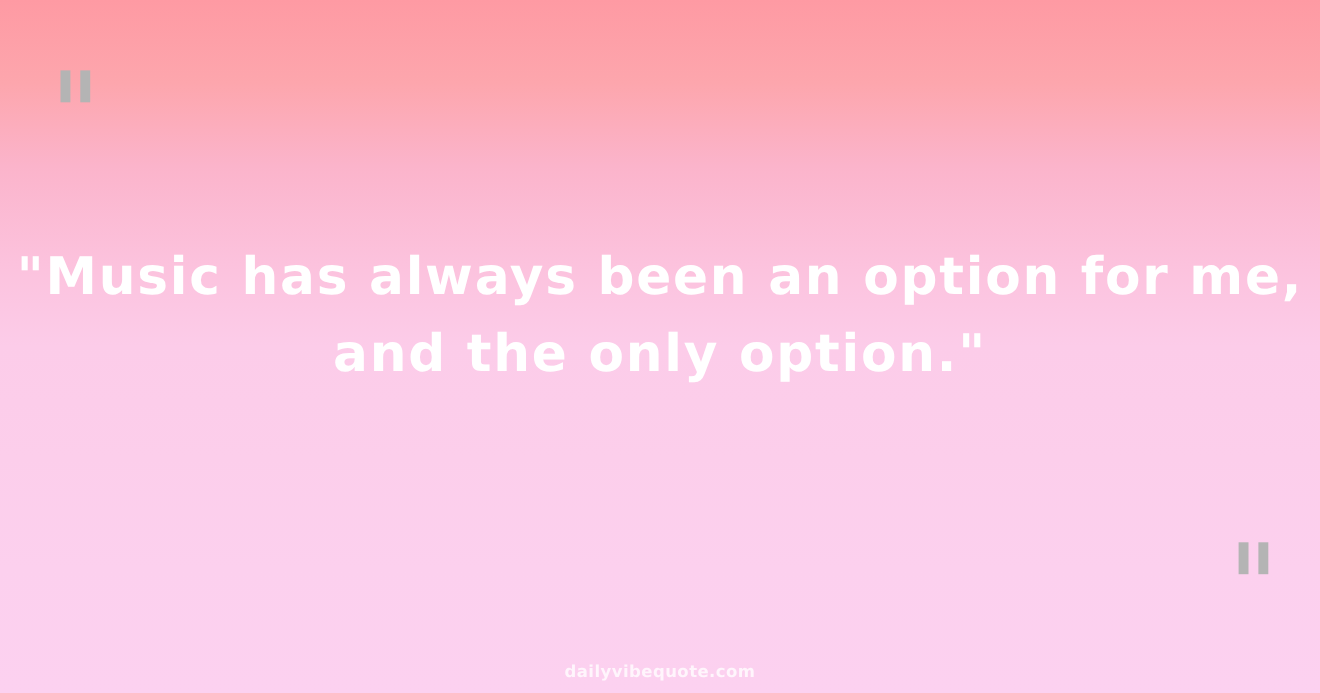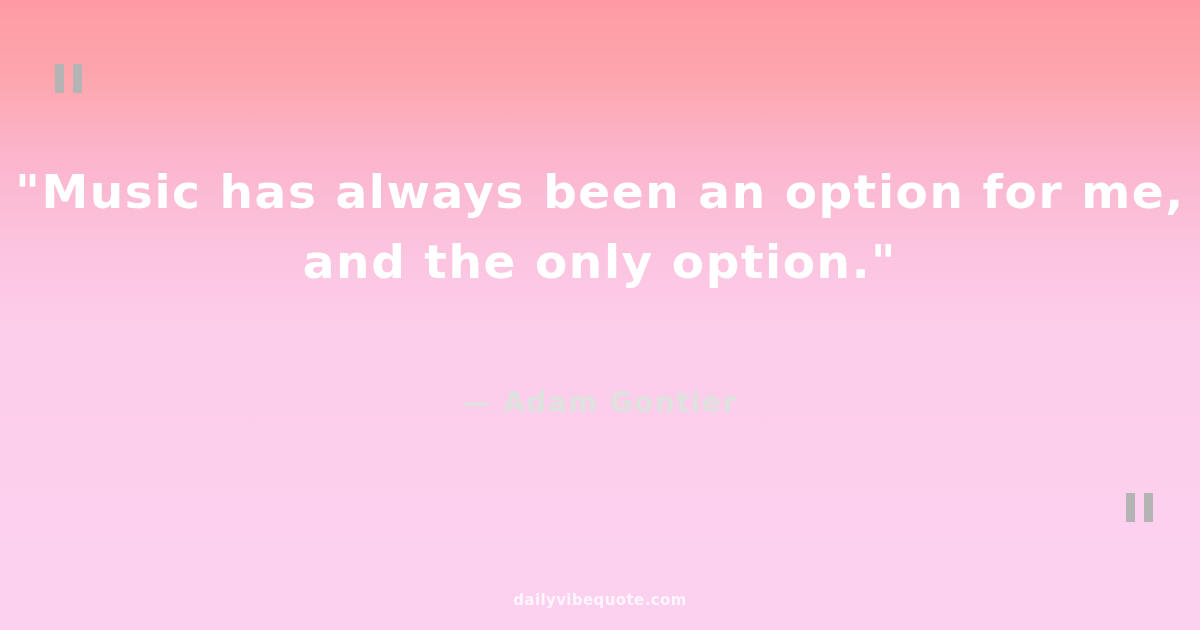--- a/index.html
+++ b/index.html
@@ -94,21 +94,21 @@
     font-size: 28px;
     font-weight: bold;
     letter-spacing: 1.4px;
     line-height: 1;
   }
 
   
   .site-credit {
     position: absolute;
     left: 0;
-    bottom: 22px;
+    bottom: 12px;
     width: 1200px;
     text-align: center;
     color: rgba(255, 255, 255, 0.78);
     font-size: 15px;
     font-weight: bold;
     letter-spacing: 0.4px;
     line-height: 1;
   }
 </style>
 </head>
@@ -117,21 +117,20 @@
 <div class="quote-card">
 
   <span class="quote-mark top-left">
     <span class="bar"></span>
     <span class="bar"></span>
   </span>
 
   <div class="content">
     <p class="quote-text">"Music has always been an option for me,
 and the only option."</p>
-    <p class="attribution">— Adam Gontier</p>
   </div>
 
   <span class="quote-mark bottom-right">
     <span class="bar"></span>
     <span class="bar"></span>
   </span>
 
   <div class="site-credit">dailyvibequote.com</div>
 
 </div>

